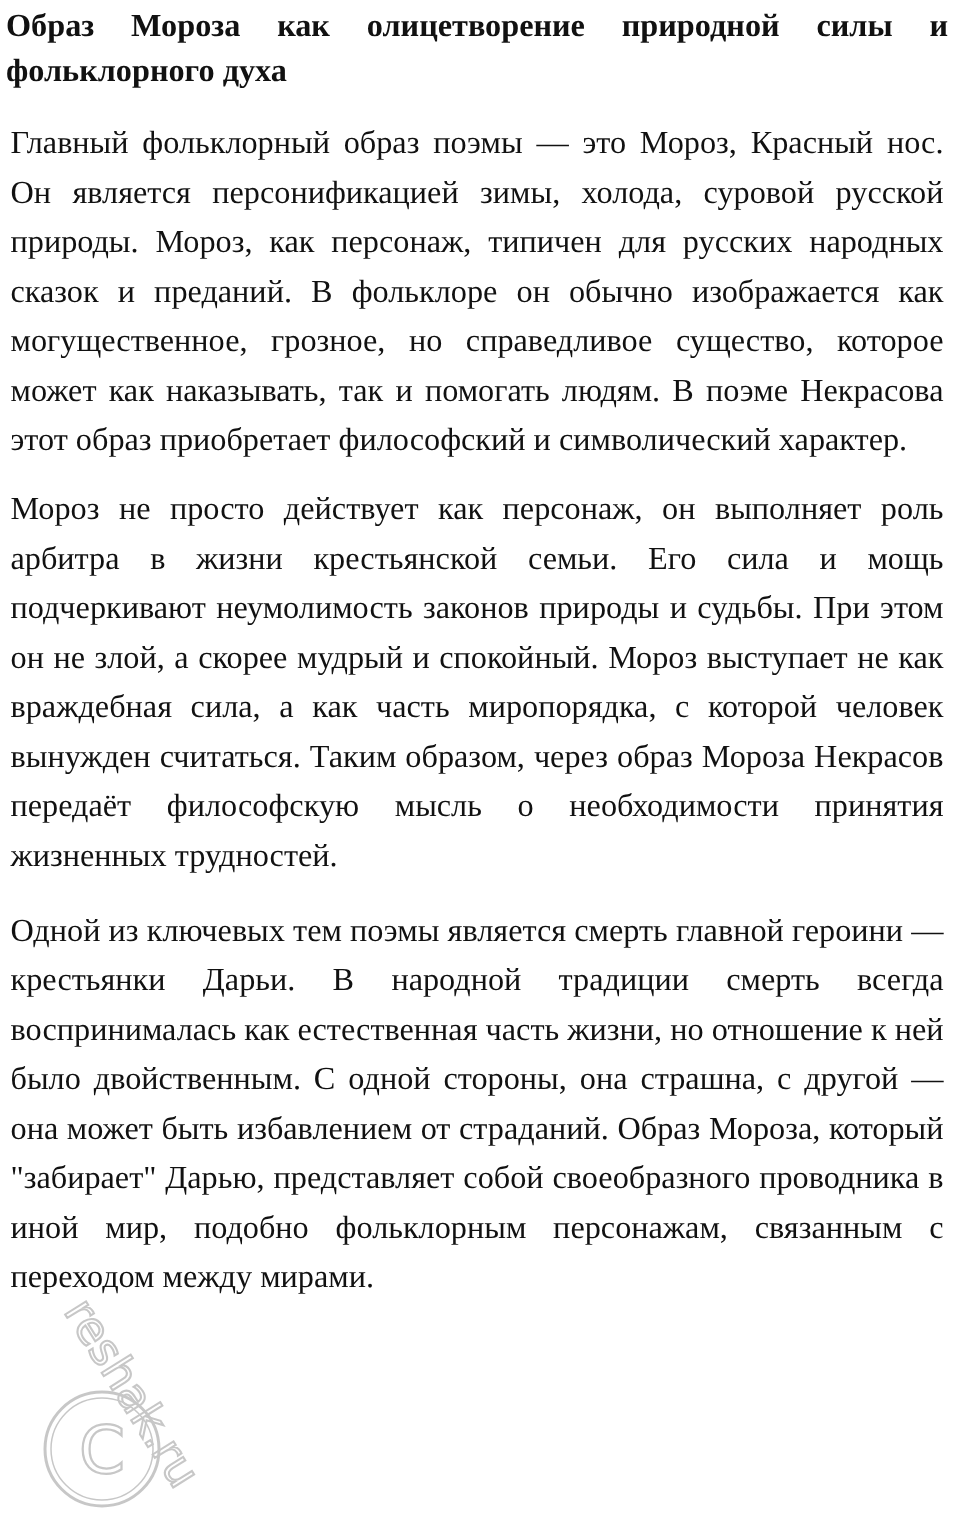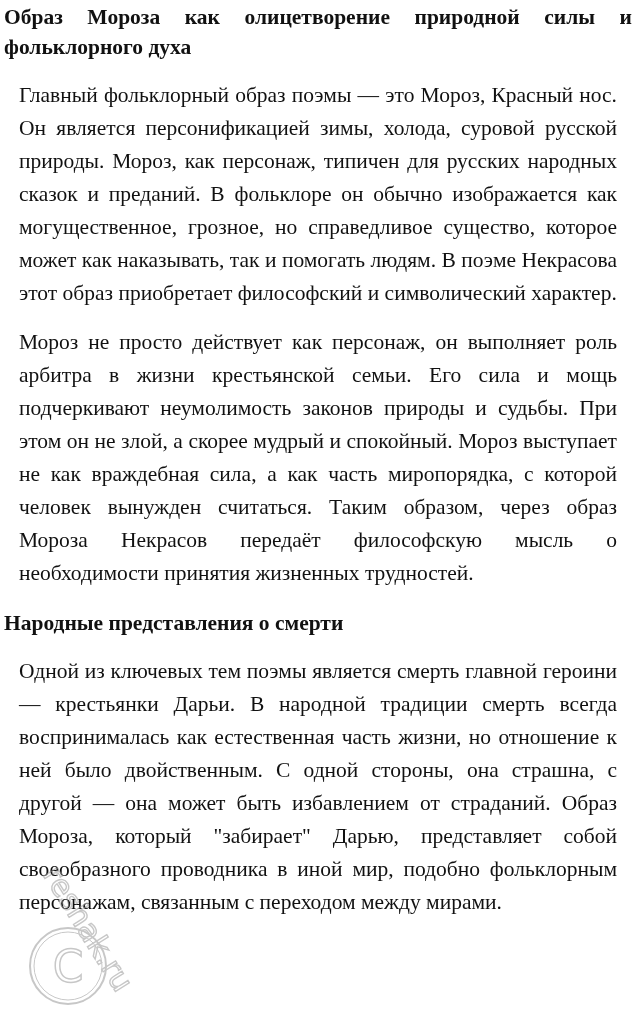--- a/index.html
+++ b/index.html
@@ -28,21 +28,21 @@
       margin: 1px;
       text-align: justify;
       text-align-last: left;
     }
     h2.first {
       margin-top: 2px;
     }
     p {
       font-size: 21.5px;
       line-height: 33px;
-      margin: 16px;
+      margin: 4px;
       text-align: justify;
       text-align-last: left;
     }
     .gap-h { margin-top: 17px; }
     .gap-p { margin-top: 13px; }
     .gap-h2 { margin-top: 18px; }
     .watermark {
       position: absolute;
       left: 20px;
       top: 848px;
@@ -52,21 +52,20 @@
       opacity: 0.55;
     }
   </style>
 </head>
 <body>
 
 <div class="page">
   <h2 class="first">Образ Мороза как олицетворение природной силы и фольклорного духа</h2>
   <p class="gap-h">Главный фольклорный образ поэмы — это Мороз, Красный нос. Он является персонификацией зимы, холода, суровой русской природы. Мороз, как персонаж, типичен для русских народных сказок и преданий. В фольклоре он обычно изображается как могущественное, грозное, но справедливое существо, которое может как наказывать, так и помогать людям. В поэме Некрасова этот образ приобретает философский и символический характер.</p>
   <p class="gap-p">Мороз не просто действует как персонаж, он выполняет роль арбитра в жизни крестьянской семьи. Его сила и мощь подчеркивают неумолимость законов природы и судьбы. При этом он не злой, а скорее мудрый и спокойный. Мороз выступает не как враждебная сила, а как часть миропорядка, с которой человек вынужден считаться. Таким образом, через образ Мороза Некрасов передаёт философскую мысль о необходимости принятия жизненных трудностей.</p>
-  <h2 class="gap-h2">Народные представления о смерти</h2>
   <p class="gap-h">Одной из ключевых тем поэмы является смерть главной героини — крестьянки Дарьи. В народной традиции смерть всегда воспринималась как естественная часть жизни, но отношение к ней было двойственным. С одной стороны, она страшна, с другой — она может быть избавлением от страданий. Образ Мороза, который "забирает" Дарью, представляет собой своеобразного проводника в иной мир, подобно фольклорным персонажам, связанным с переходом между мирами.</p>
 </div>
 
 <div class="watermark">
   <svg width="140" height="170" viewBox="0 0 140 170">
     <circle cx="48" cy="118" r="38" fill="none" stroke="#9a9a9a" stroke-width="2"></circle>
     <circle cx="48" cy="118" r="34" fill="none" stroke="#9a9a9a" stroke-width="1"></circle>
     <text x="48" y="134" text-anchor="middle" font-family="DejaVu Sans, sans-serif" font-size="44" fill="none" stroke="#9a9a9a" stroke-width="1.5">C</text>
     <g transform="translate(22,26) rotate(58)">
       <text x="0" y="0" font-family="DejaVu Sans, sans-serif" font-size="30" fill="none" stroke="#9a9a9a" stroke-width="1.4">reshak.ru</text>

